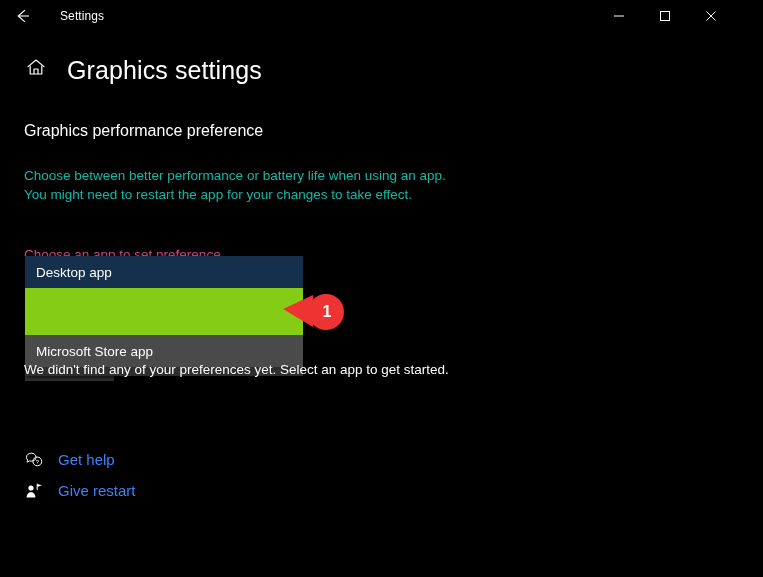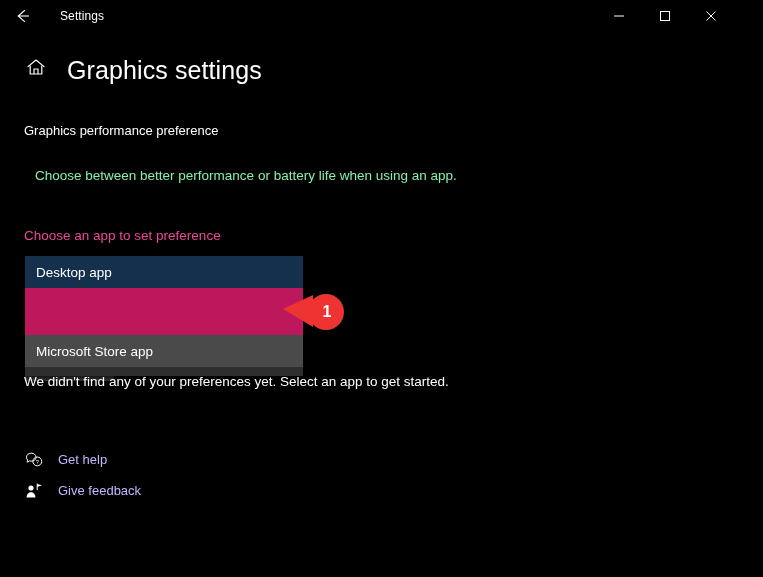--- a/index.html
+++ b/index.html
@@ -89,50 +89,50 @@
   }
 
   
   .content {
     position: absolute;
     top: 120px;
     left: 24px;
     width: 700px;
   }
   .section-heading {
-    font-size: 13px;
+    font-size: 16px;
     font-weight: 400;
     color: #ffffff;
     margin: 0 0 24px 0;
     line-height: 22px;
   }
   .desc {
     font-size: 13.5px;
-    color: #86efac;
+    color: #14b8a6;
     line-height: 19px;
-    margin: 11px;
+    margin: 0;
   }
   .desc-line { display: block; }
 
   .field-label {
     font-size: 13.5px;
     color: #ec4899;
     margin-top: 42px;
     line-height: 18px;
   }
 
   
   .combo-wrap {
     position: absolute;
     left: 25px;
     top: 256px;
     width: 278px;
   }
   .combo-popup {
-    background: #be185d;
+    background: #84cc16;
     box-shadow: 0 2px 7px rgba(0,0,0,0.9);
     padding: 0;
     position: relative;
   }
   .combo-option {
     height: 32px;
     display: flex;
     align-items: center;
     padding-left: 11px;
     font-size: 13.5px;
@@ -178,21 +178,21 @@
     font-weight: 700;
     color: #ffffff;
     font-family: "Liberation Sans", sans-serif;
     line-height: 20px;
   }
 
   
   .status-text {
     position: absolute;
     left: 24px;
-    top: 373px;
+    top: 361px;
     font-size: 13.5px;
     color: #ffffff;
     line-height: 18px;
     text-align: center;
   }
 
   
   .footer-links {
     position: absolute;
     left: 24px;
@@ -206,22 +206,22 @@
   }
   .link-icon {
     width: 20px;
     height: 20px;
     display: flex;
     align-items: center;
     justify-content: center;
     margin-right: 14px;
   }
   .link-text {
-    font-size: 13px;
-    color: #c4b5fd;
+    font-size: 15px;
+    color: #3b82f6;
     line-height: 18px;
     cursor: default;
   }
 </style>
 </head>
 <body>
 
 <div class="titlebar">
   <div class="back-btn">
     <span>
@@ -267,20 +267,21 @@
       <path d="M9 18 L9 13 L13 13 L13 18" fill="none" stroke="#ffffff" stroke-width="1.2" stroke-linejoin="round"></path>
     </svg>
   </span>
   <span class="page-title">Graphics settings</span>
 </div>
 
 <div class="content">
   <h2 class="section-heading">Graphics performance preference</h2>
   <p class="desc">
     <span class="desc-line">Choose between better performance or battery life when using an app.</span>
+    <span class="desc-line">You might need to restart the app for your changes to take effect.</span>
   </p>
   <div class="field-label">Choose an app to set preference</div>
 </div>
 
 <div class="combo-wrap">
   <div class="combo-popup">
     <div class="combo-option selected">
       <span>Desktop app</span>
     </div>
     <div class="combo-option hovered">
@@ -314,15 +315,15 @@
   </div>
   <div class="link-row">
     <span class="link-icon">
       <svg width="18" height="18" viewBox="0 0 18 18">
         <circle cx="6" cy="6" r="2.6" fill="#ffffff"></circle>
         <path d="M1.6 15.5 C1.6 12.2 3.6 10.2 6 10.2 C8.4 10.2 10.4 12.2 10.4 15.5 Z" fill="#ffffff"></path>
         <line x1="12.2" y1="1.6" x2="12.2" y2="8.2" stroke="#ffffff" stroke-width="1"></line>
         <path d="M12.2 2 L17 3.3 L12.2 5 Z" fill="#ffffff"></path>
       </svg>
     </span>
-    <span class="link-text">Give feedback</span>
+    <span class="link-text">Give restart</span>
   </div>
 </div>
 
 </body></html>

